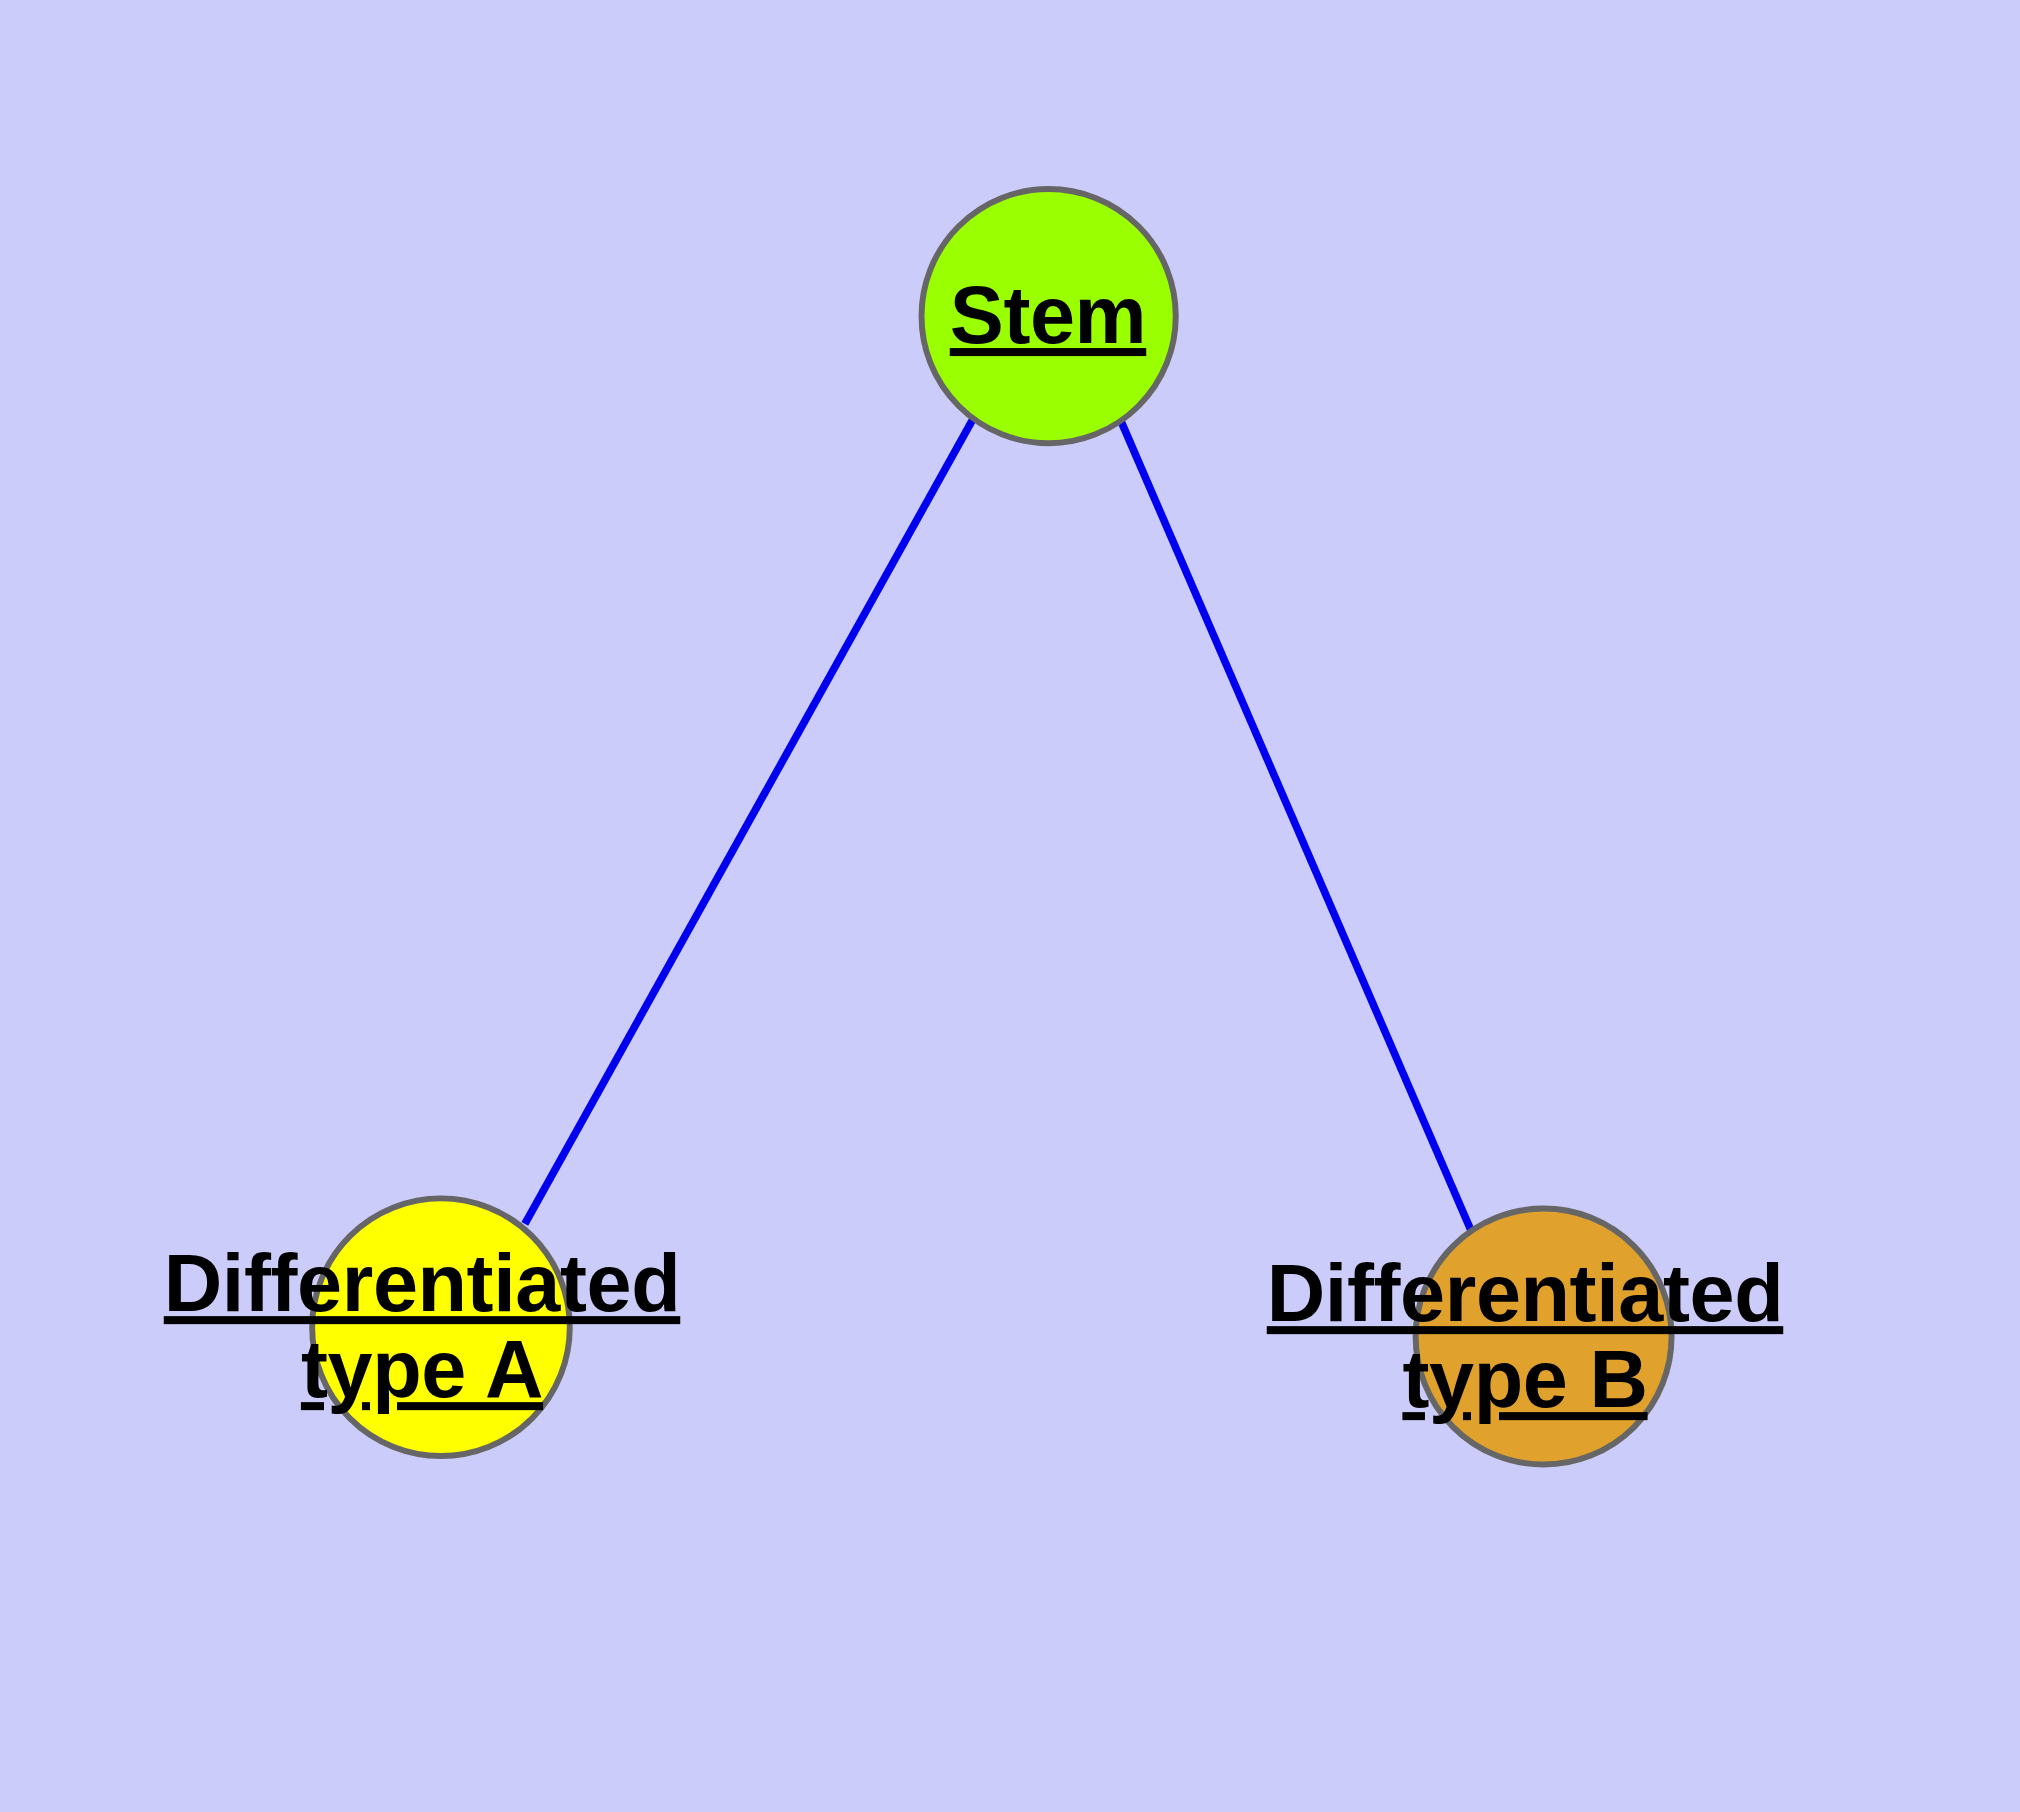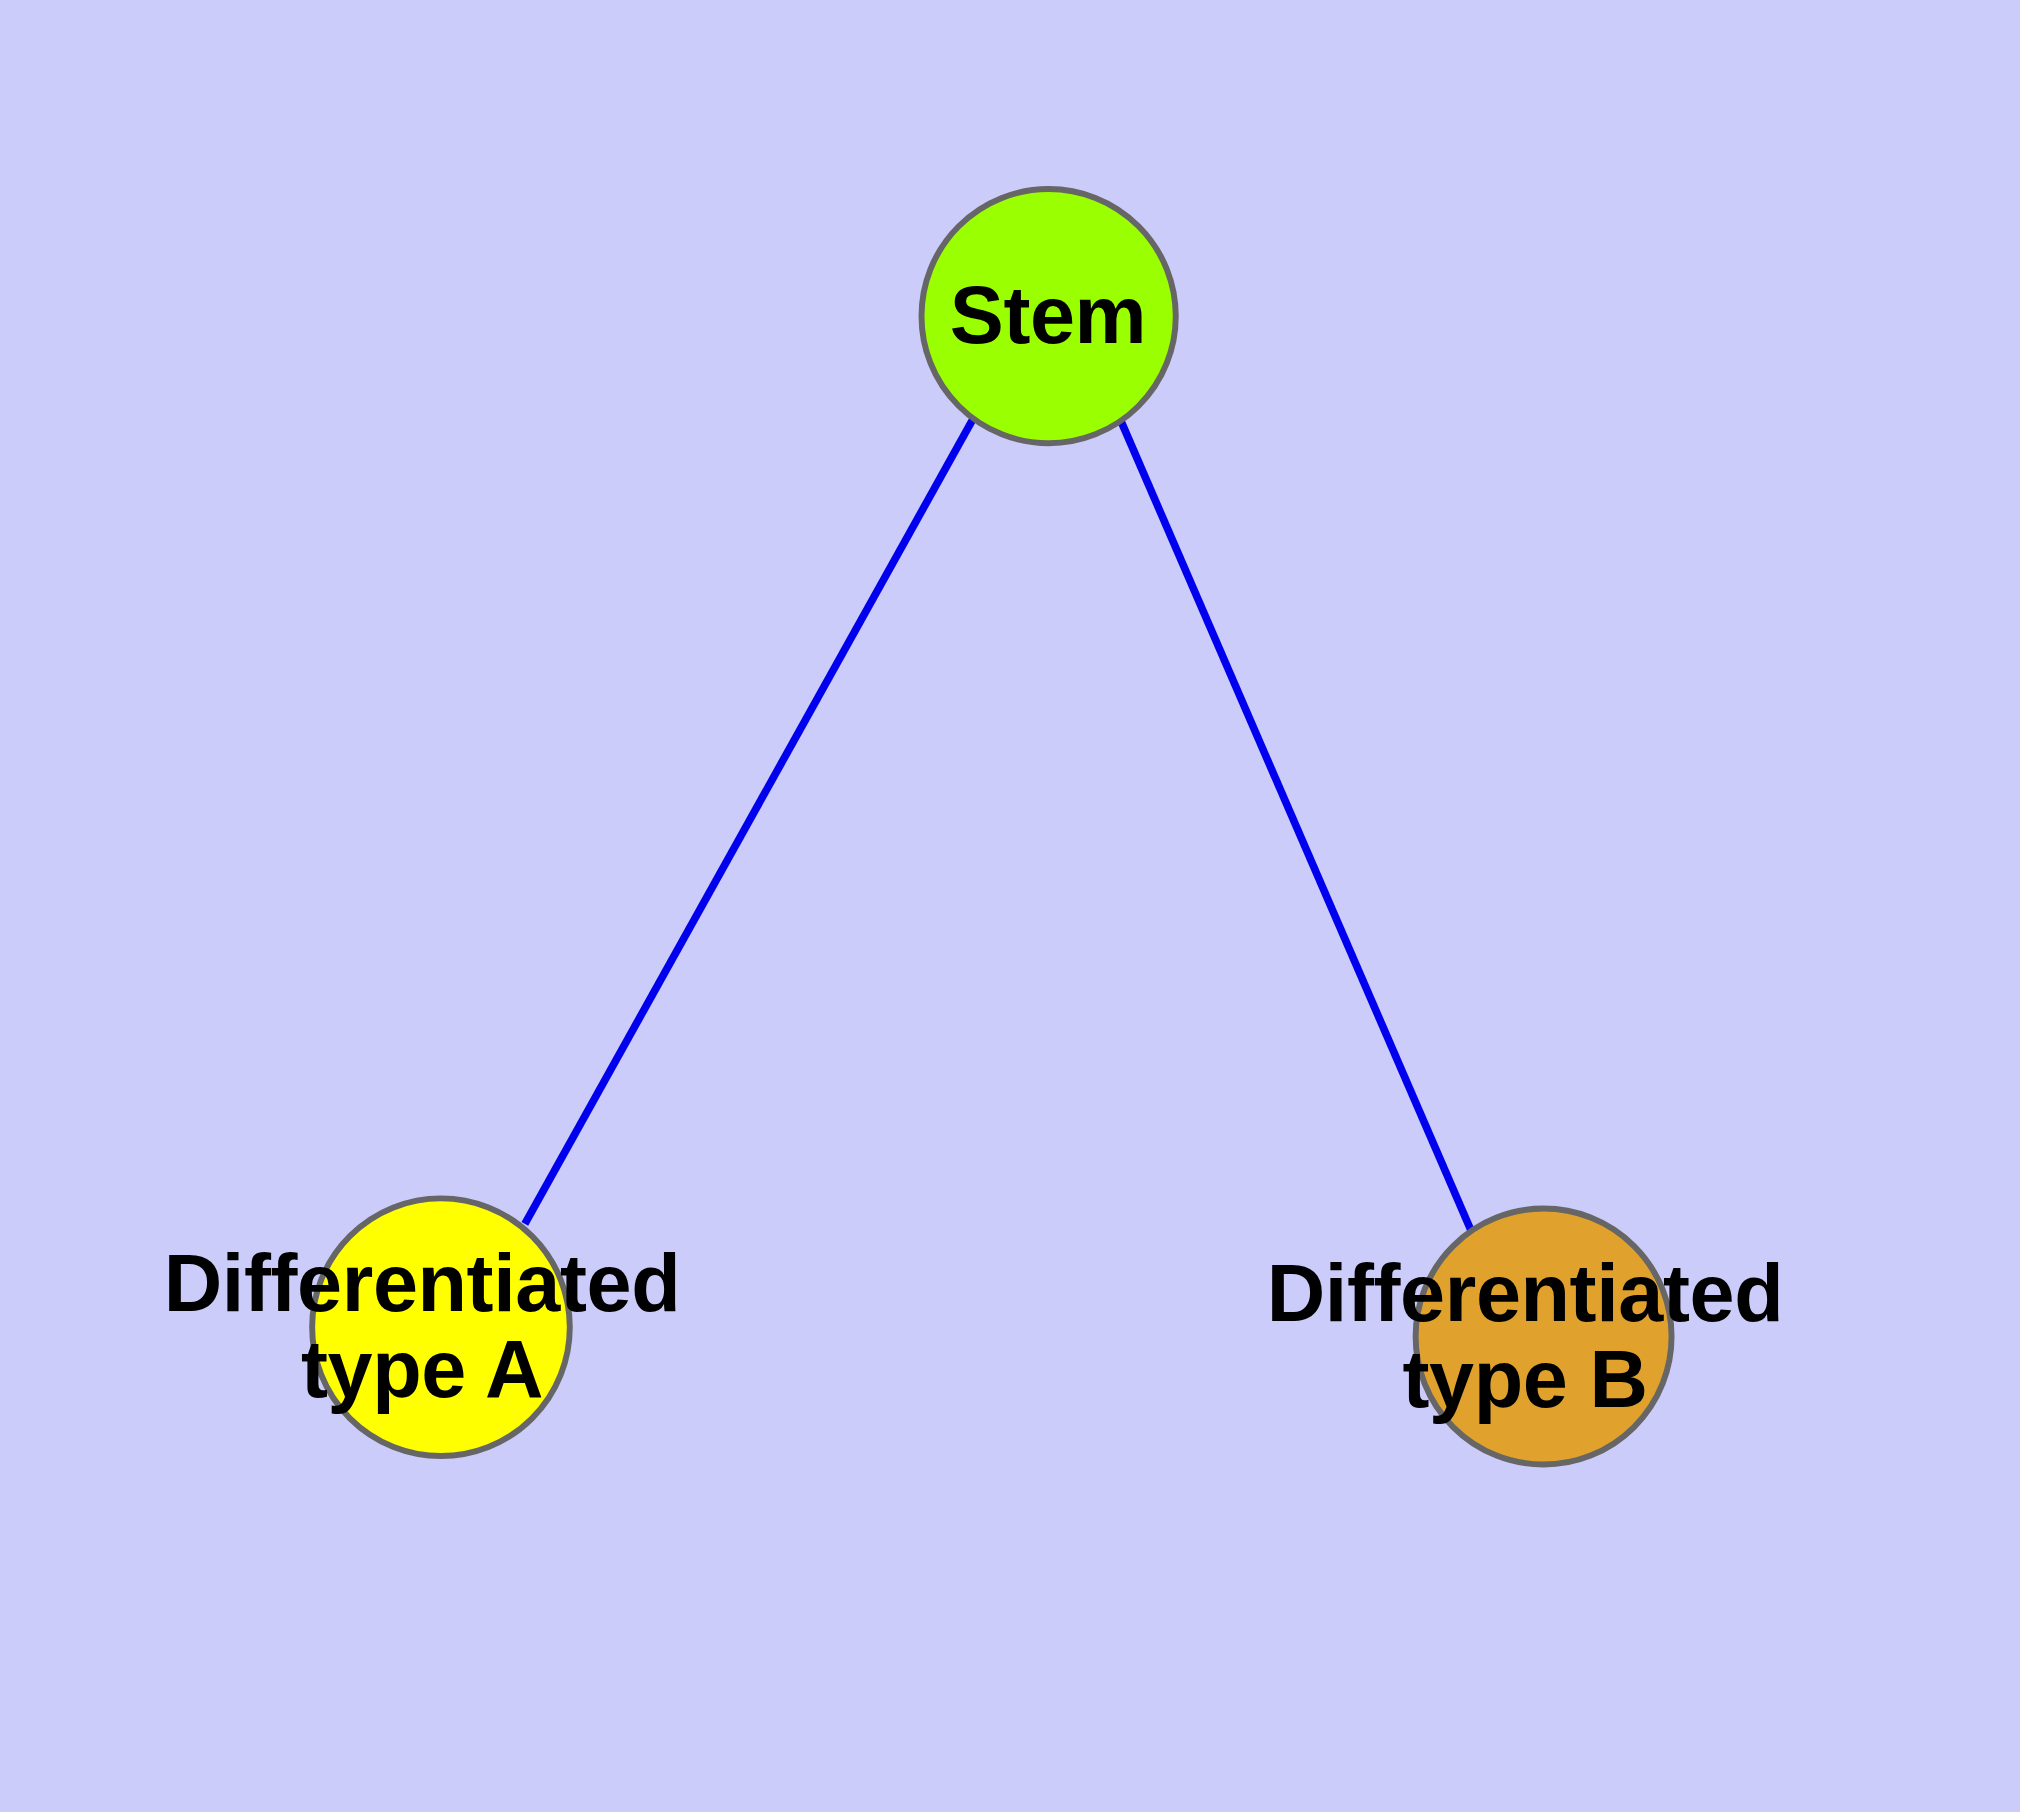--- a/index.html
+++ b/index.html
@@ -31,20 +31,21 @@
   }
   .node-label {
     position: absolute;
     text-align: center;
     font-weight: bold;
     color: #000000;
     line-height: 1.06;
     white-space: pre;
     letter-spacing: -0.4px;
     pointer-events: none;
+    text-decoration: underline;
   }
   .node-label-centered {
     transform: translate(-50%, -50%);
   }
 </style>
 </head>
 <body>
 
 <div id="canvas" style="width: 2021px; height: 1812px;">
 

